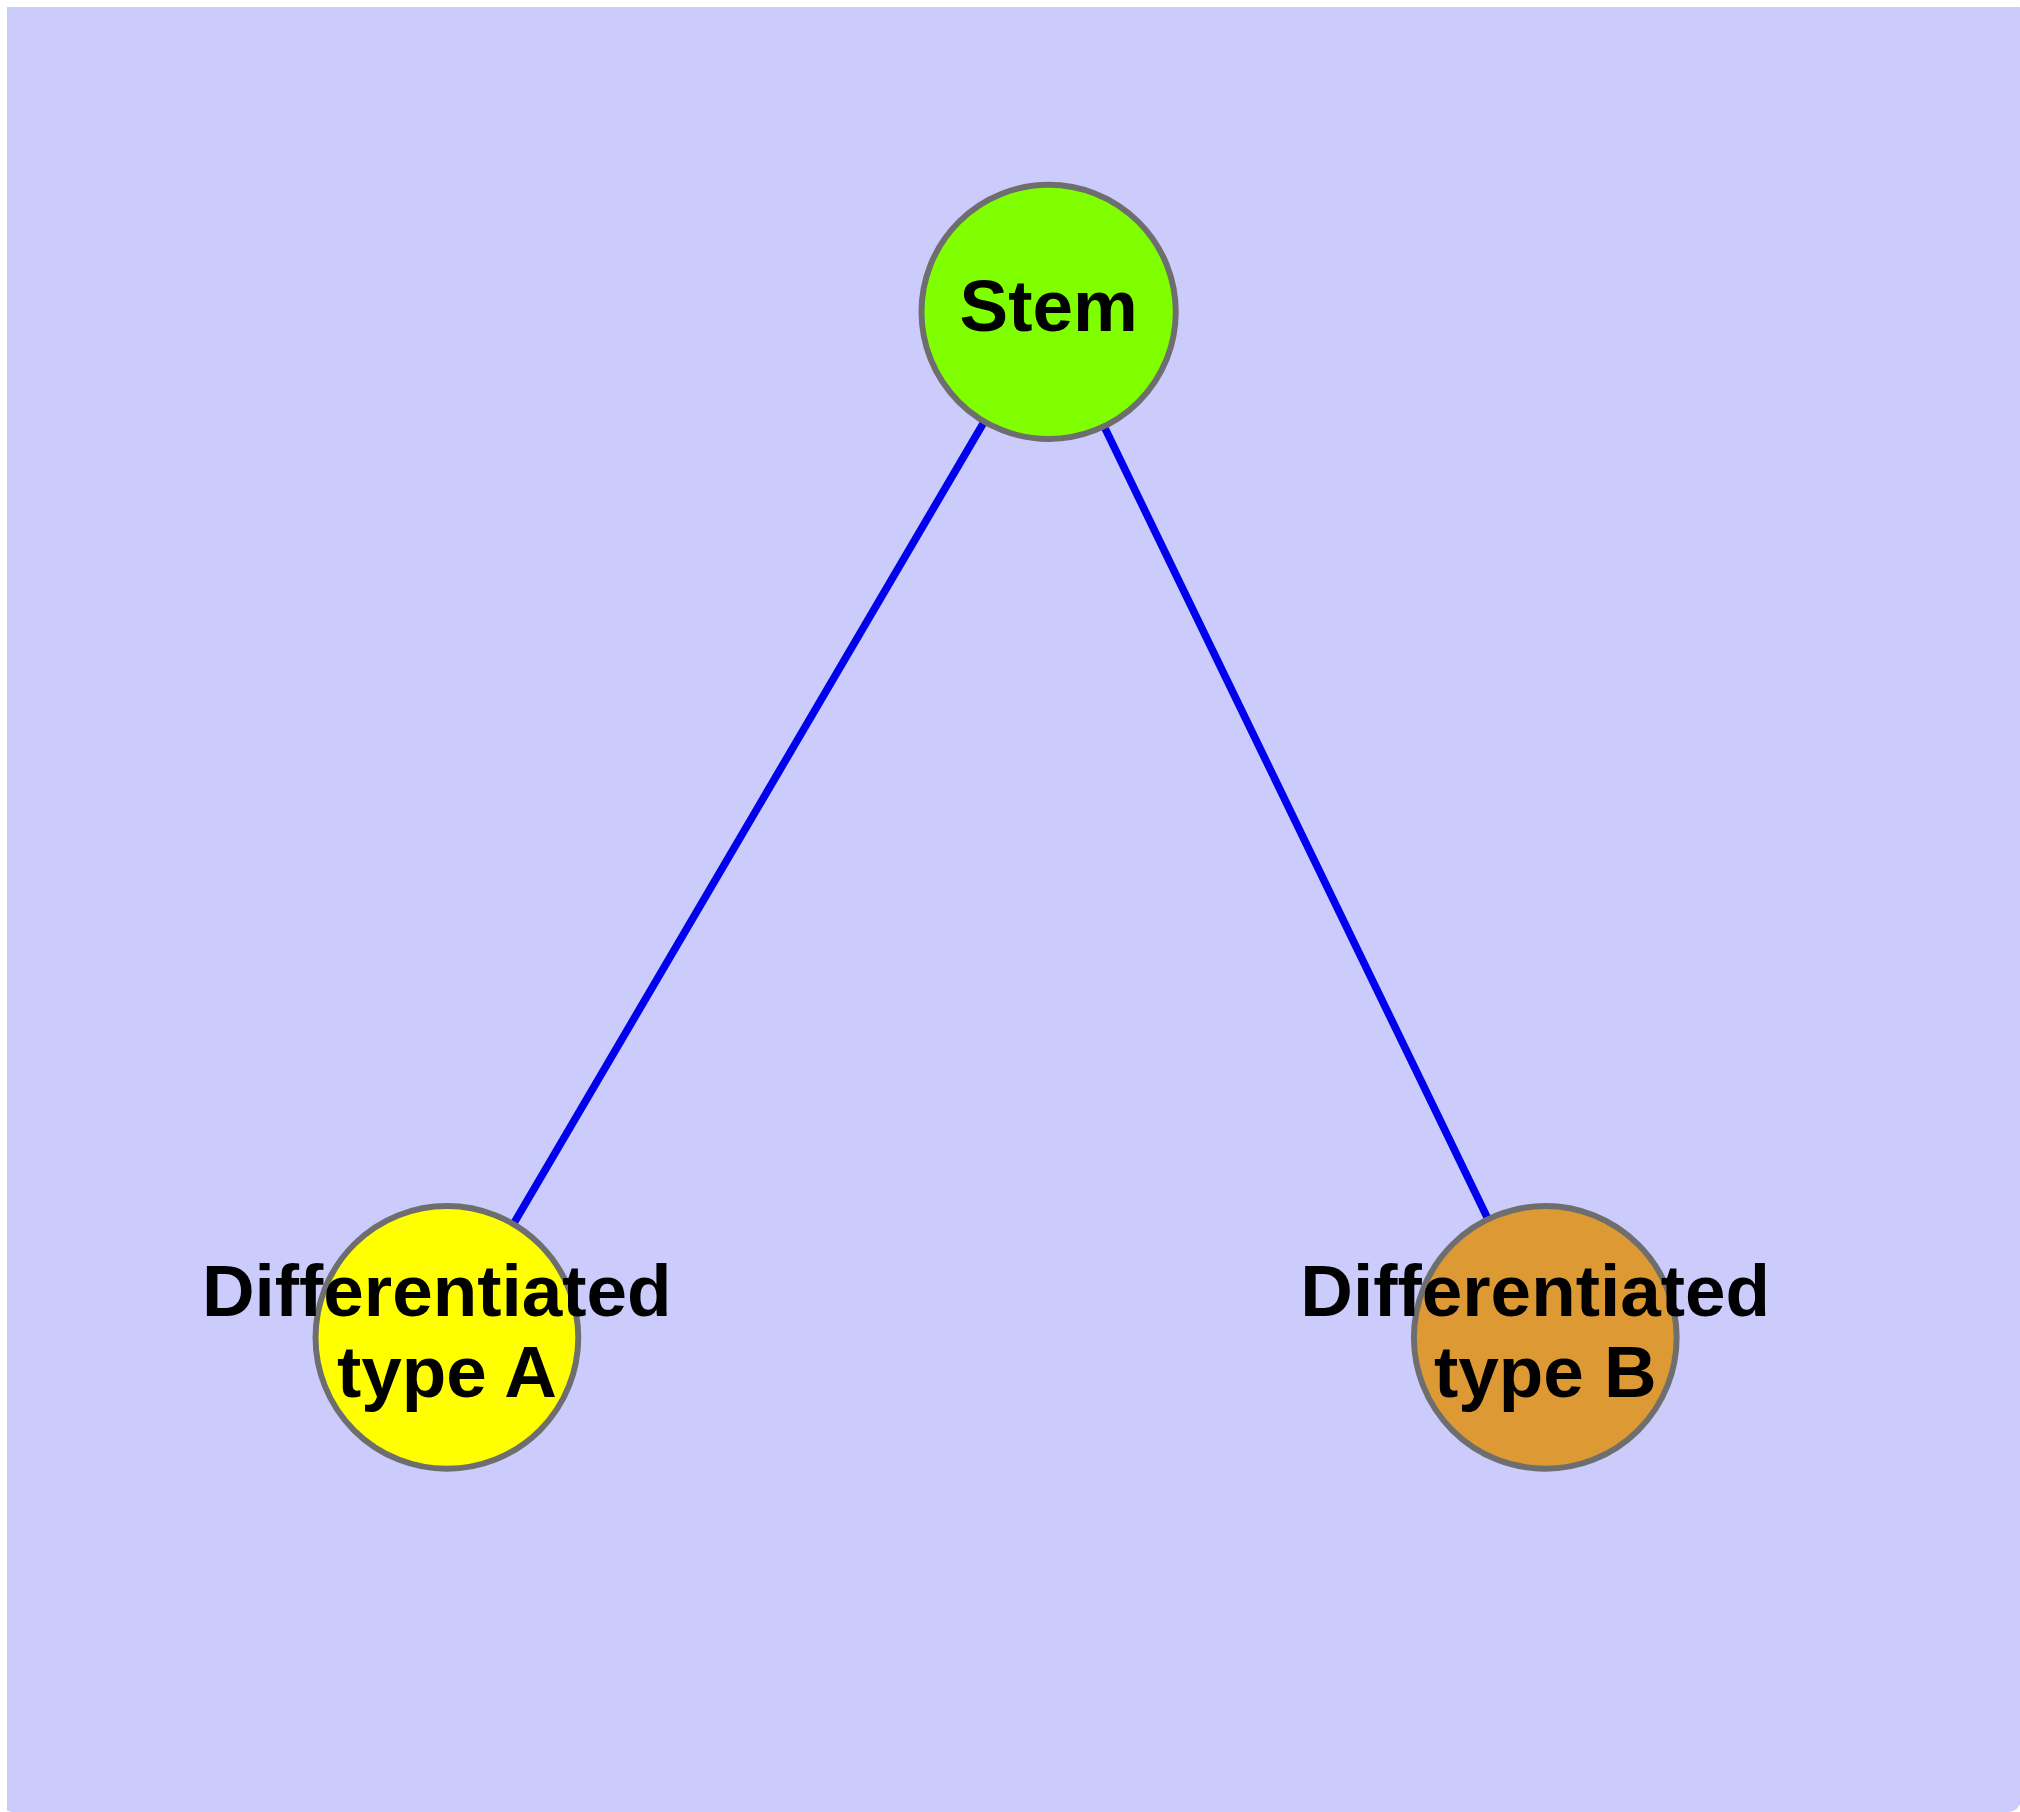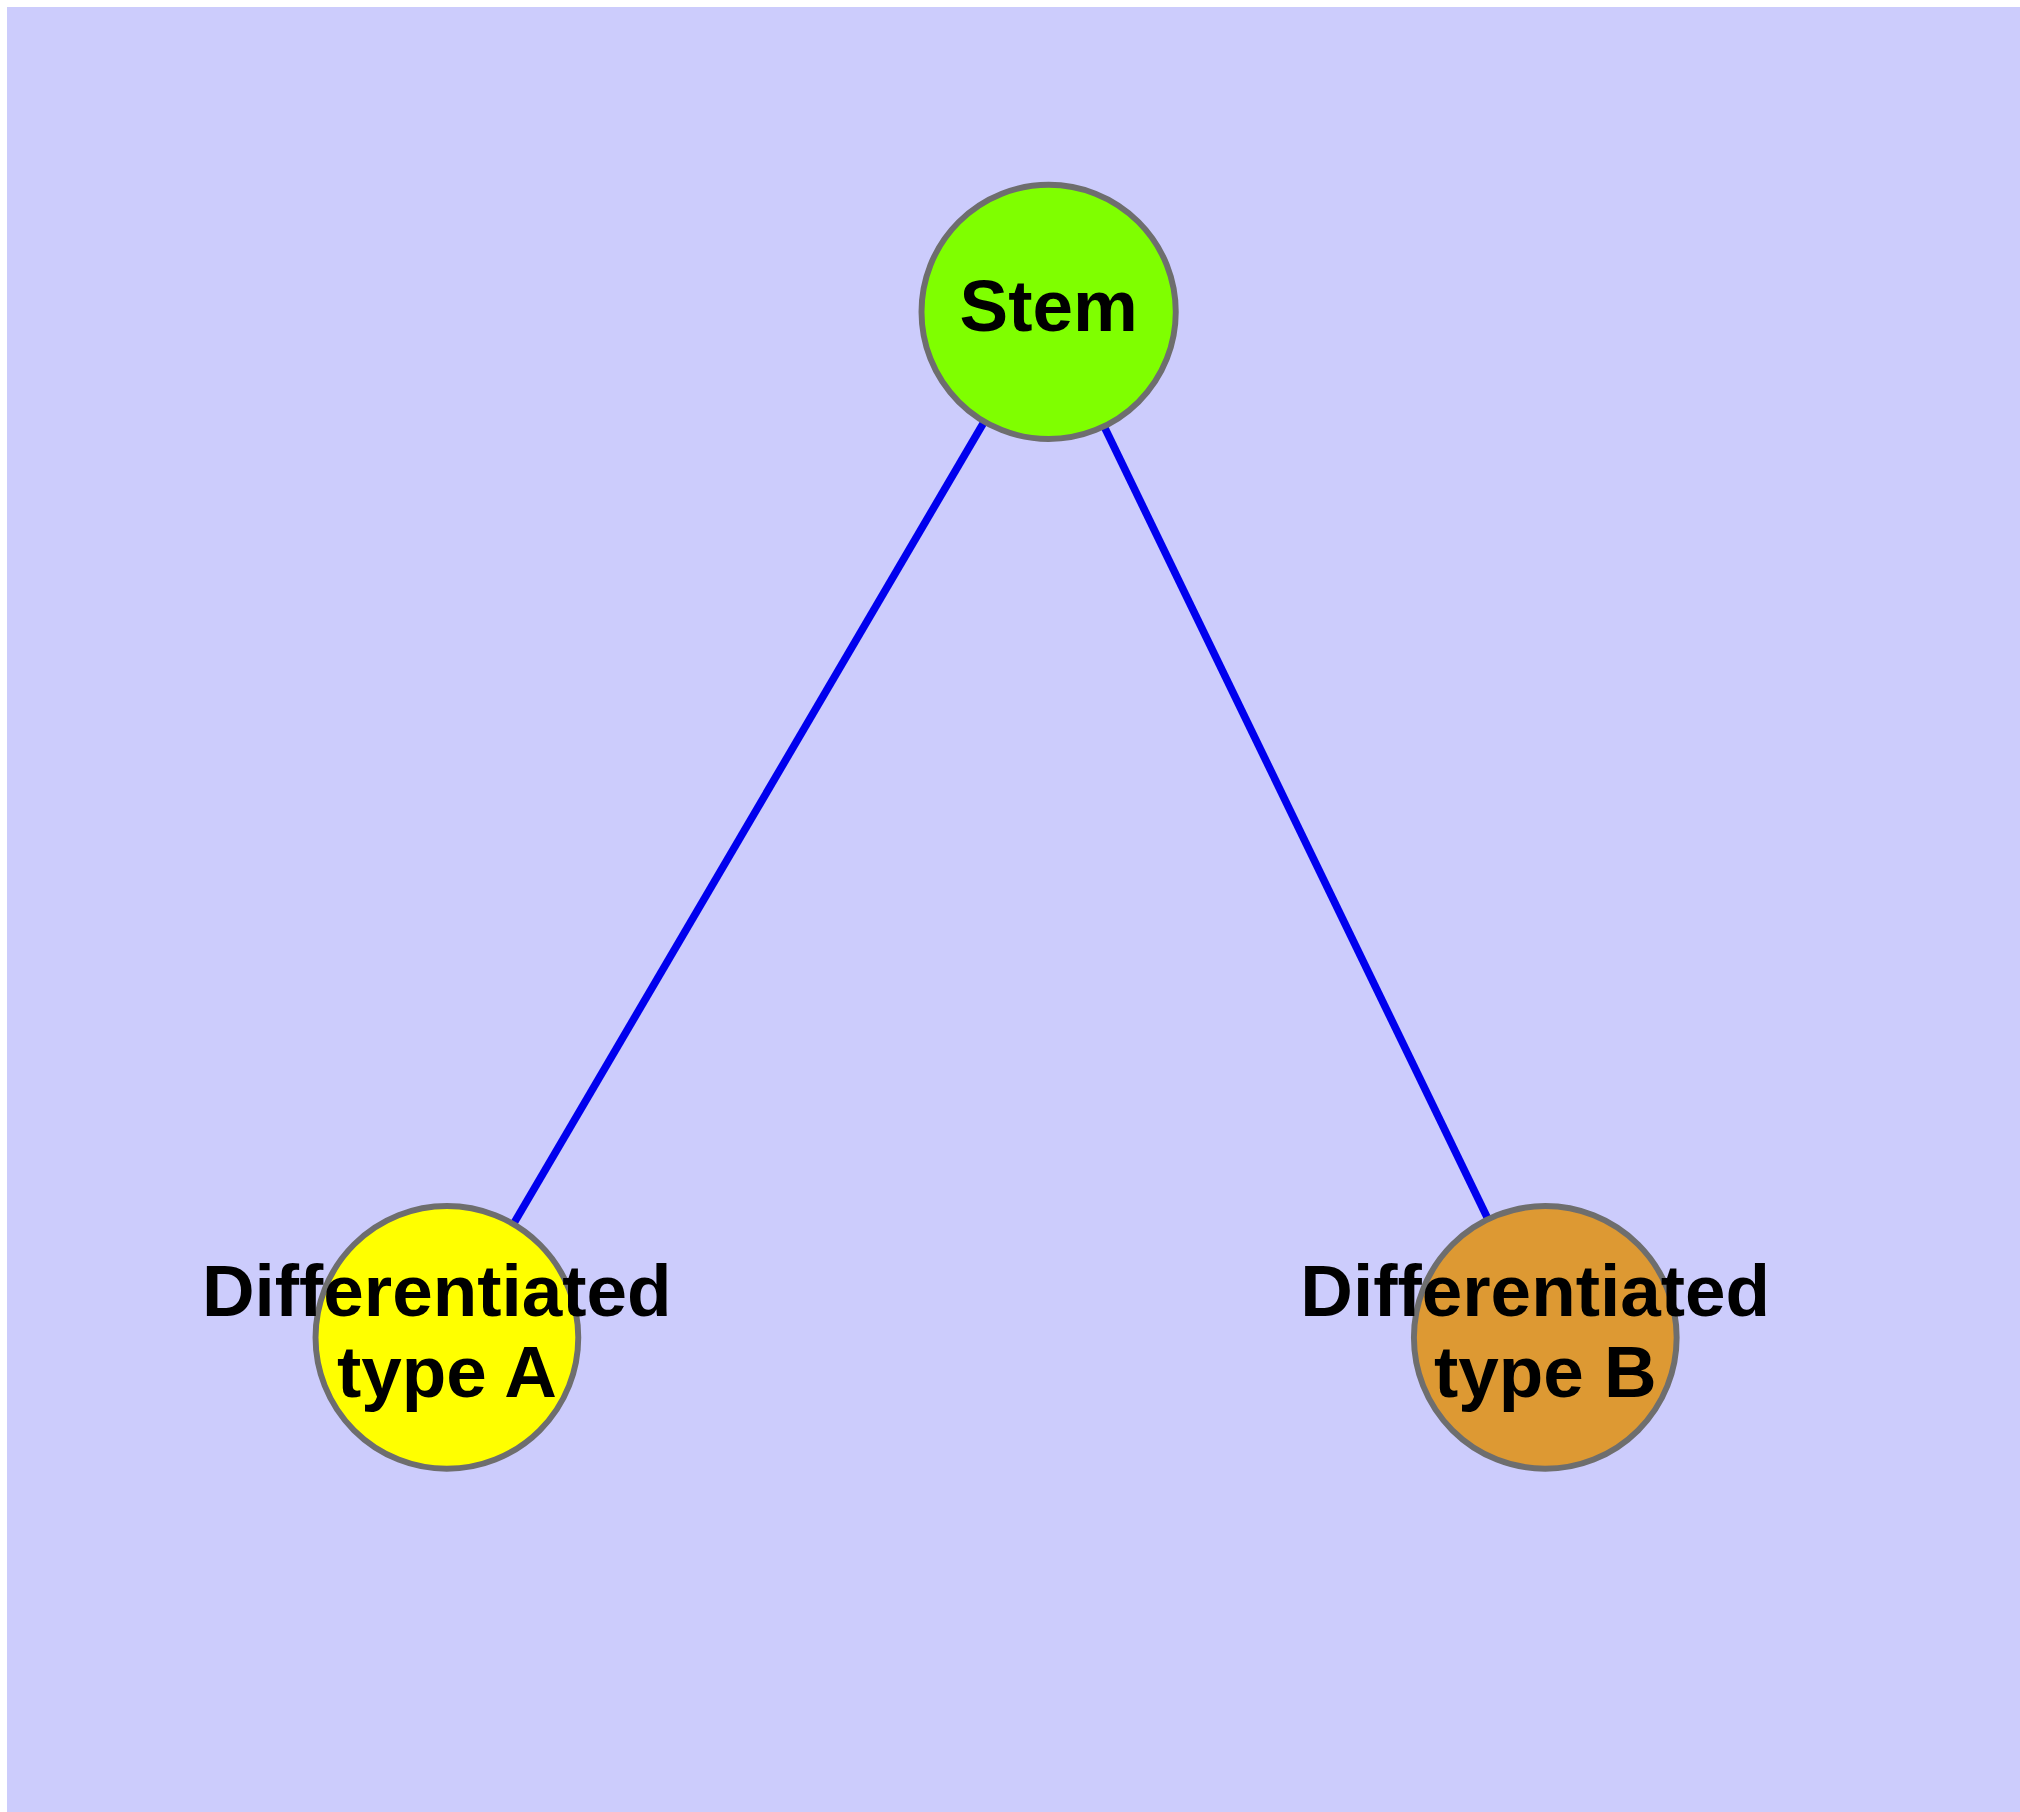--- a/index.html
+++ b/index.html
@@ -8,20 +8,21 @@
     padding: 0;
     background: #ffffff;
   }
   #canvas {
     position: relative;
     width: 2021px;
     height: 1812px;
     background: #ffffff;
     overflow: hidden;
     font-family: "Liberation Sans", "DejaVu Sans", sans-serif;
+    border-radius: 13px;
   }
   #plot-area {
     position: absolute;
     left: 6.8px;
     top: 6.8px;
     width: 2014px;
     height: 1805px;
     background: #ccccfc;
   }
   #graph-svg {

